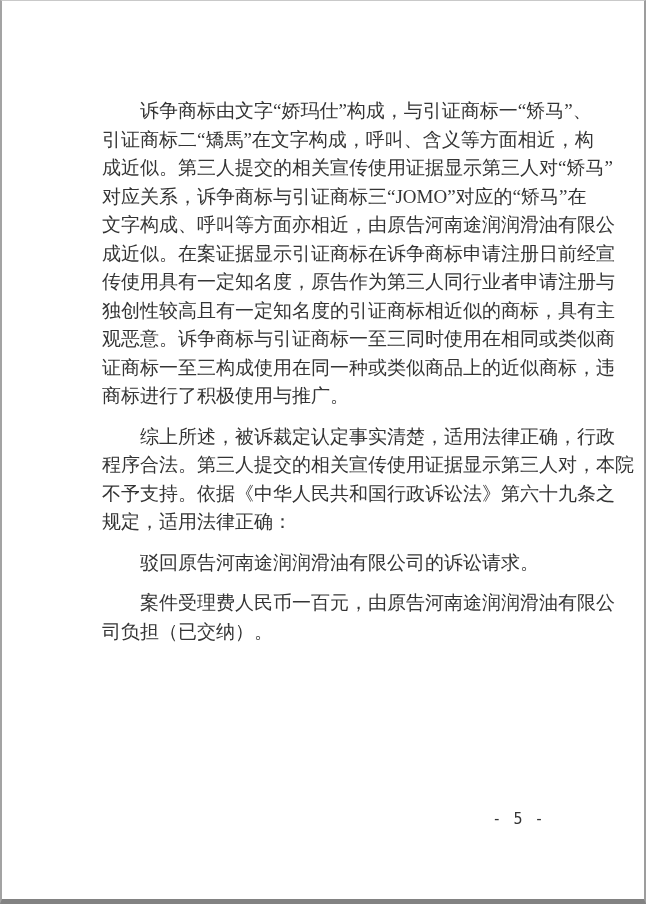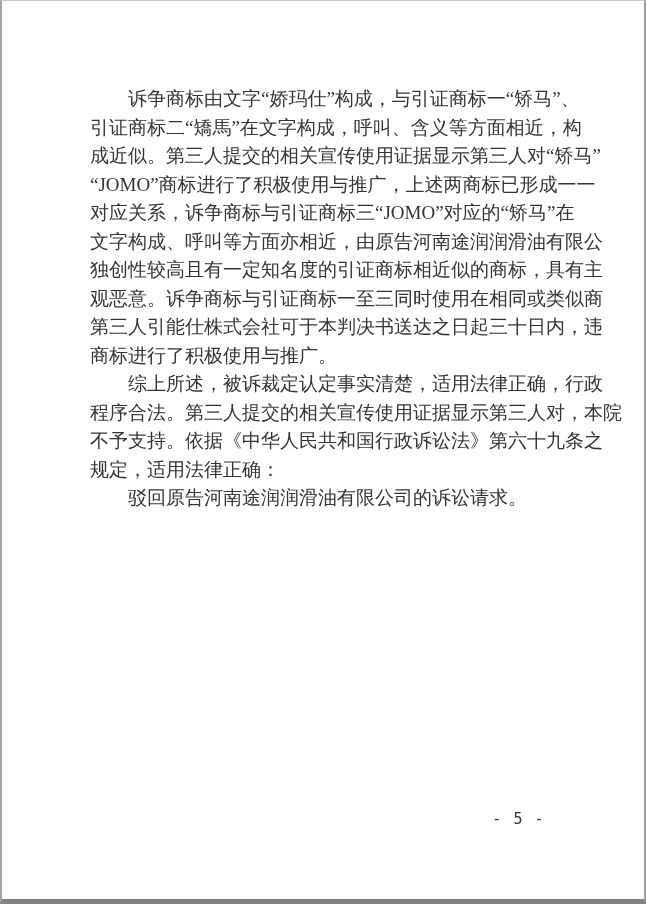--- a/index.html
+++ b/index.html
@@ -23,21 +23,21 @@
   .text-block {
     position: absolute;
     left: 88px;
     top: 84px;
     width: 483px;
     font-size: 19px;
     line-height: 28.5px;
     color: #343434;
   }
   .para {
-    margin: 0;
+    margin: 12px;
     padding: 0;
   }
   .line {
     height: 28.5px;
     white-space: nowrap;
     text-align: justify;
     text-align-last: justify;
   }
   .line.indent {
     text-indent: 38px;
@@ -57,32 +57,37 @@
 </style>
 </head>
 <body>
 
 <div class="page">
   <div class="text-block">
       <div class="para">
         <div class="line indent">诉争商标由文字“娇玛仕”构成，与引证商标一“矫马”、</div>
         <div class="line">引证商标二“矯馬”在文字构成，呼叫、含义等方面相近，构</div>
         <div class="line">成近似。第三人提交的相关宣传使用证据显示第三人对“矫马”</div>
-        <div class="line">“JOMO”商标进行了积极使用与推广，上述两商标已形成一一</div>
         <div class="line">对应关系，诉争商标与引证商标三“JOMO”对应的“矫马”在</div>
         <div class="line">文字构成、呼叫等方面亦相近，由原告河南途润润滑油有限公</div>
+        <div class="line">成近似。在案证据显示引证商标在诉争商标申请注册日前经宣</div>
+        <div class="line">传使用具有一定知名度，原告作为第三人同行业者申请注册与</div>
         <div class="line">独创性较高且有一定知名度的引证商标相近似的商标，具有主</div>
         <div class="line">观恶意。诉争商标与引证商标一至三同时使用在相同或类似商</div>
-        <div class="line">第三人引能仕株式会社可于本判决书送达之日起三十日内，违</div>
+        <div class="line">证商标一至三构成使用在同一种或类似商品上的近似商标，违</div>
         <div class="line endline">商标进行了积极使用与推广。</div>
       </div>
       <div class="para">
         <div class="line indent">综上所述，被诉裁定认定事实清楚，适用法律正确，行政</div>
         <div class="line">程序合法。第三人提交的相关宣传使用证据显示第三人对，本院</div>
         <div class="line">不予支持。依据《中华人民共和国行政诉讼法》第六十九条之</div>
         <div class="line endline">规定，适用法律正确：</div>
       </div>
       <div class="para">
         <div class="line indent endline">驳回原告河南途润润滑油有限公司的诉讼请求。</div>
       </div>
+      <div class="para">
+        <div class="line indent">案件受理费人民币一百元，由原告河南途润润滑油有限公</div>
+        <div class="line endline">司负担（已交纳）。</div>
+      </div>
     </div>
   <div class="pageno">- 5 -</div>
 </div>
 
 </body></html>

